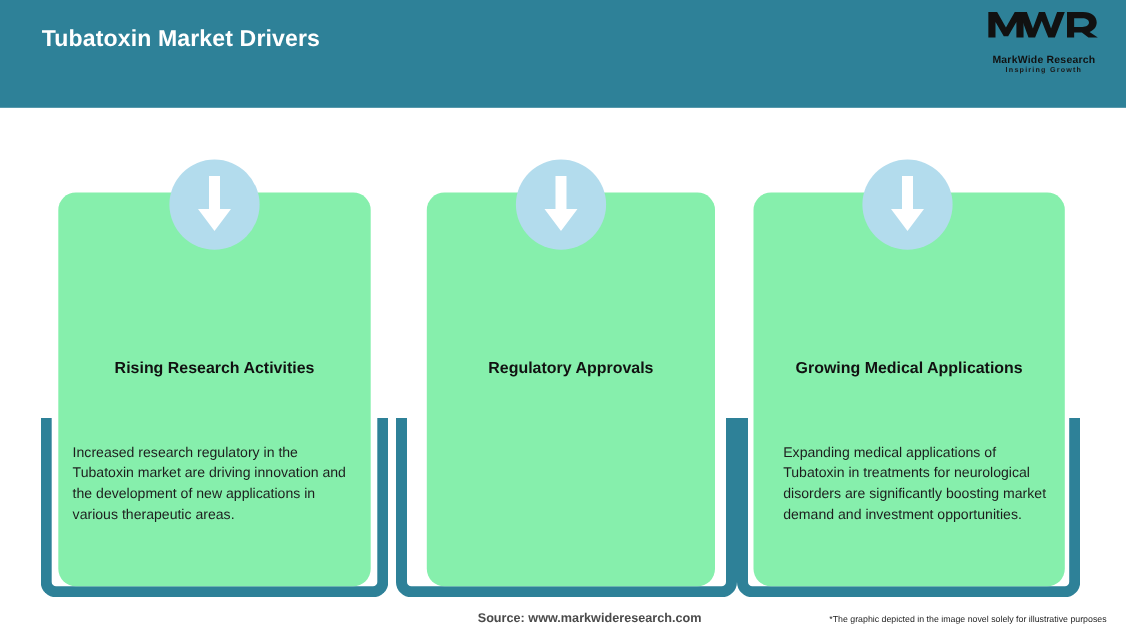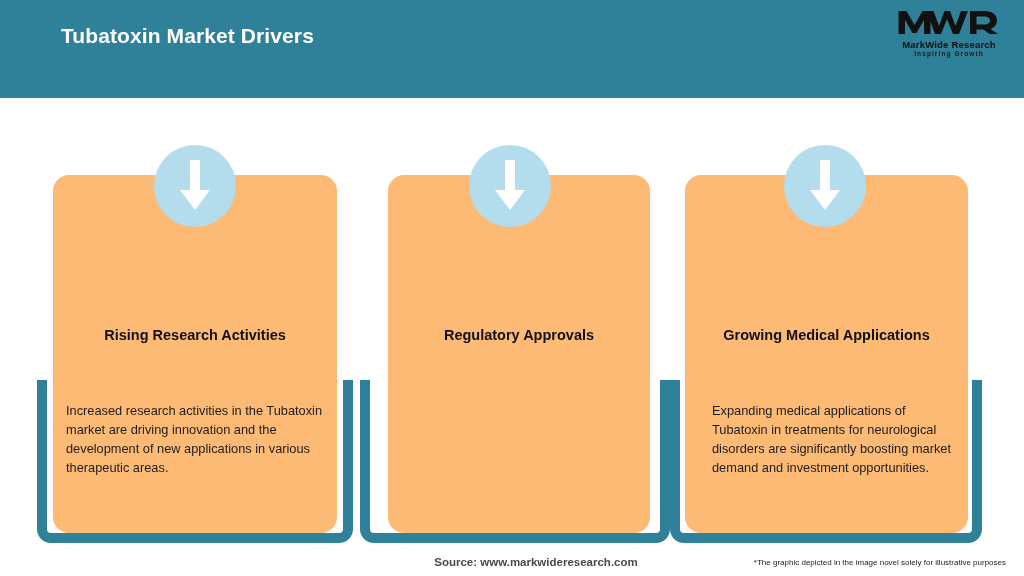--- a/index.html
+++ b/index.html
@@ -24,36 +24,35 @@
     background: #2e8198;
   }
   .header-title {
     position: absolute;
     left: 38px; top: 24px;
     font-size: 21px;
     font-weight: bold;
     color: #ffffff;
     letter-spacing: 0.1px;
     white-space: nowrap;
-    margin-left: 23px;
   }
   .logo {
     position: absolute;
     right: 22px; top: 8px;
     width: 106px;
     text-align: center;
     line-height: 1;
   }
   .logo-mark {
     display: block;
     height: 28px;
   }
   .logo-name {
     display: block;
-    margin-top: 4px;
+    margin-top: 14px;
     font-size: 9.5px;
     font-weight: bold;
     color: #111111;
     letter-spacing: 0.2px;
     white-space: nowrap;
   }
   .logo-tag {
     display: block;
     margin-top: 1px;
     font-size: 6.5px;
@@ -89,21 +88,21 @@
     border-right: 10px solid #2e8198;
     border-bottom: 10px solid #2e8198;
     border-bottom-left-radius: 14px;
     border-bottom-right-radius: 14px;
     box-sizing: border-box;
   }
 
   .card {
     position: absolute;
     top: 77px;
-    background: #fdba74;
+    background: #86efac;
     border-radius: 16px;
     box-sizing: border-box;
   }
   .card-wrap.c0 .card { left: 16px; right: 16px; height: 358px; }
   .card-wrap.c1 .card { left: 28px; right: 20px; height: 358px; }
   .card-wrap.c2 .card { left: 15px; right: 14px; height: 358px; padding-left: 16px; }
 
   .icon-circle {
     position: absolute;
     top: 47px;
@@ -189,21 +188,21 @@
     <span class="logo-tag">Inspiring Growth</span>
   </div>
 </div>
 
 <div class="cards">
 
   <div class="card-wrap c0">
     <div class="bracket"></div>
     <div class="card">
       <div class="card-title">Rising Research Activities</div>
-      <div class="card-body">Increased research activities in the Tubatoxin market are driving innovation and the development of new applications in various therapeutic areas.</div>
+      <div class="card-body">Increased research regulatory in the Tubatoxin market are driving innovation and the development of new applications in various therapeutic areas.</div>
     </div>
     <div class="icon-circle">
       <svg viewBox="0 0 34 52" aria-hidden="true">
         <path d="M12 0 L22 0 L22 30 L32 30 L17 50 L2 30 L12 30 Z" fill="#ffffff"></path>
       </svg>
     </div>
   </div>
 
   <div class="card-wrap c1">
     <div class="bracket"></div>

